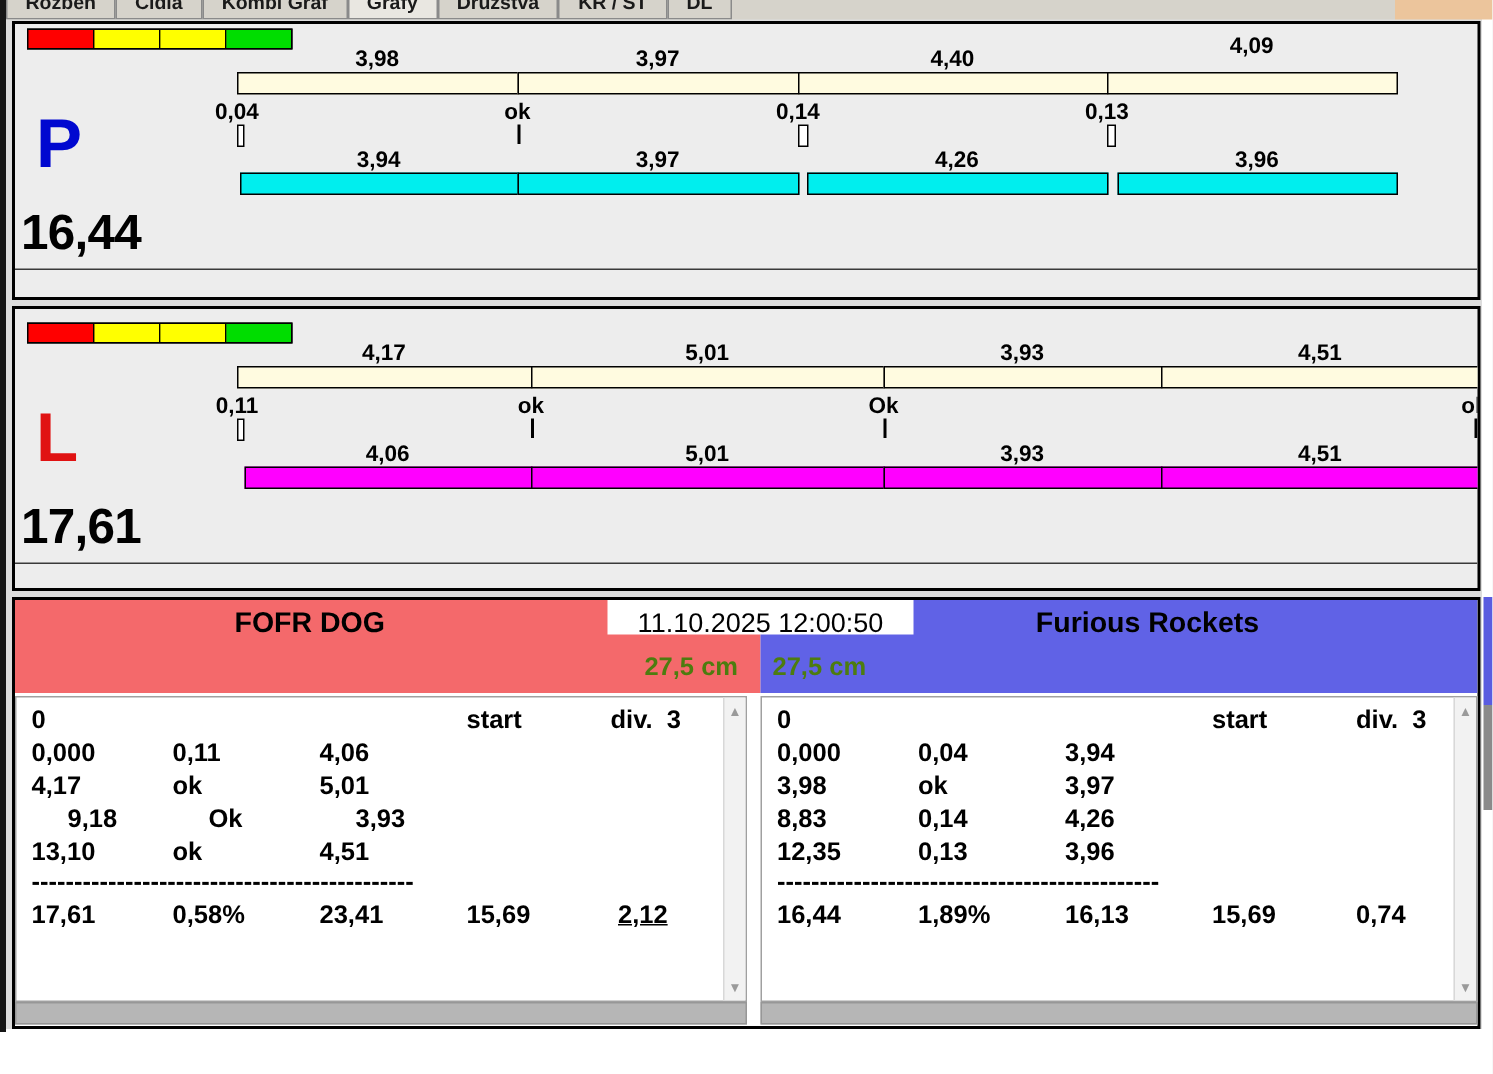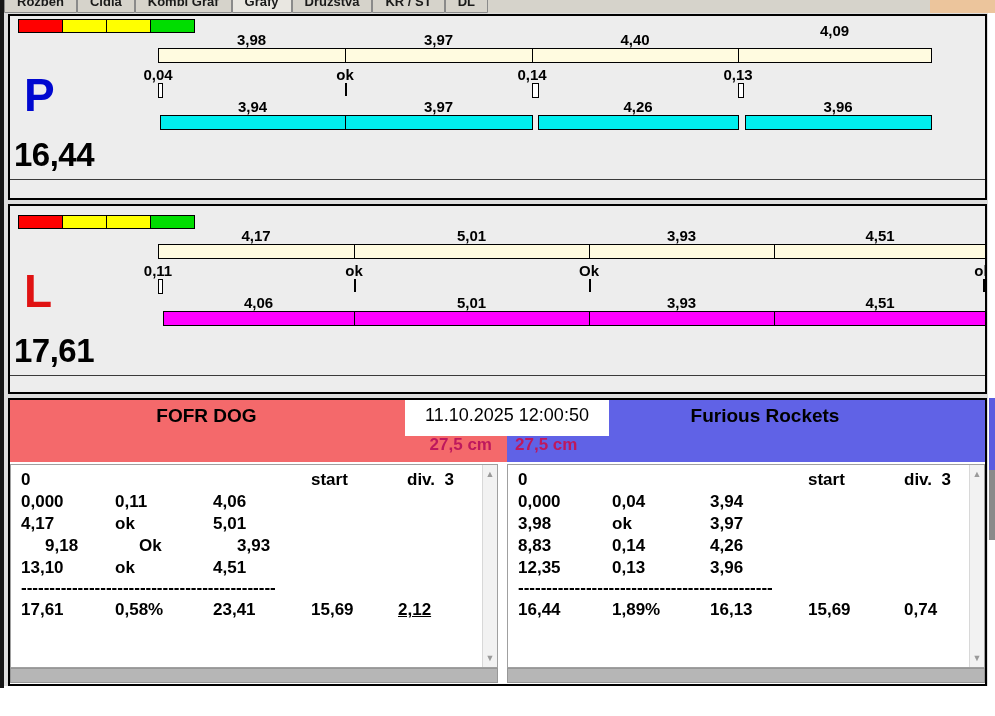--- a/index.html
+++ b/index.html
@@ -36,22 +36,22 @@
   .hline{position:absolute;left:0;width:100%;height:1px;background:#3a3a3a;}
 
   
   .scoreboard{position:absolute;left:8px;top:398px;width:979px;height:288px;background:#fff;
               border:2px solid #000;box-sizing:border-box;overflow:hidden;}
   .team-header{position:absolute;top:0;height:62px;}
   .team-header.left{left:0;width:497px;}
   .team-header.right{left:497px;width:478px;}
   .team-name{position:absolute;top:5px;font-size:19px;font-weight:bold;color:#000;text-align:center;}
   .team-dogs{position:absolute;top:37px;font-size:14px;font-weight:bold;color:#fff;text-align:center;}
-  .jump{position:absolute;top:35px;font-size:17px;font-weight:bold;color:#be185d;white-space:nowrap;}
-  .datetime{position:absolute;left:395px;top:0;width:204px;height:36px;background:#fff;
+  .jump{position:absolute;top:35px;font-size:17px;font-weight:bold;color:#4d7c0f;white-space:nowrap;}
+  .datetime{position:absolute;left:395px;top:0;width:204px;height:23px;background:#fff;
             font-size:18px;line-height:31px;text-align:center;color:#000;}
   .dataTable{position:absolute;top:64px;height:204px;background:#fff;border:1px solid #a0a0a0;
              box-sizing:border-box;overflow:hidden;}
   .dataTable.left{left:0;width:488px;}
   .dataTable.right{left:497px;width:478px;}
   .trow{position:absolute;left:0;width:100%;height:22px;}
   .tcell{position:absolute;font-size:17px;font-weight:bold;white-space:pre;line-height:22px;}
   .vscroll{position:absolute;top:0;right:0;width:15px;height:100%;background:#f2f2f2;
            border-left:1px solid #d8d8d8;box-sizing:border-box;}
   .varrow{position:absolute;left:0;width:100%;text-align:center;font-size:9px;color:#9a9a9a;height:14px;line-height:14px;}
@@ -194,21 +194,21 @@
           <span class="tcell" style="left: 202px;">4,51</span>
         </div>
         <div class="trow" style="top: 112px;">
           <span class="tcell" style="left: 10px;">---------------------------------------------</span>
         </div>
         <div class="trow" style="top: 134px;">
           <span class="tcell" style="left: 10px;">17,61</span>
           <span class="tcell" style="left: 104px;">0,58%</span>
           <span class="tcell" style="left: 202px;">23,41</span>
           <span class="tcell" style="left: 300px;">15,69</span>
-          <span class="tcell" style="left: 387px; text-decoration: underline;">2,12</span>
+          <span class="tcell" style="left: 401px; text-decoration: underline;">2,12</span>
         </div>
       </div>
     <div class="dataTable right">
       <div class="vscroll">
         <div class="varrow up">▲</div>
         <div class="varrow down">▼</div>
       </div>
     <div class="trow" style="top: 4px;">
           <span class="tcell" style="left: 10px;">0</span>
           <span class="tcell" style="left: 300px;">start</span>

